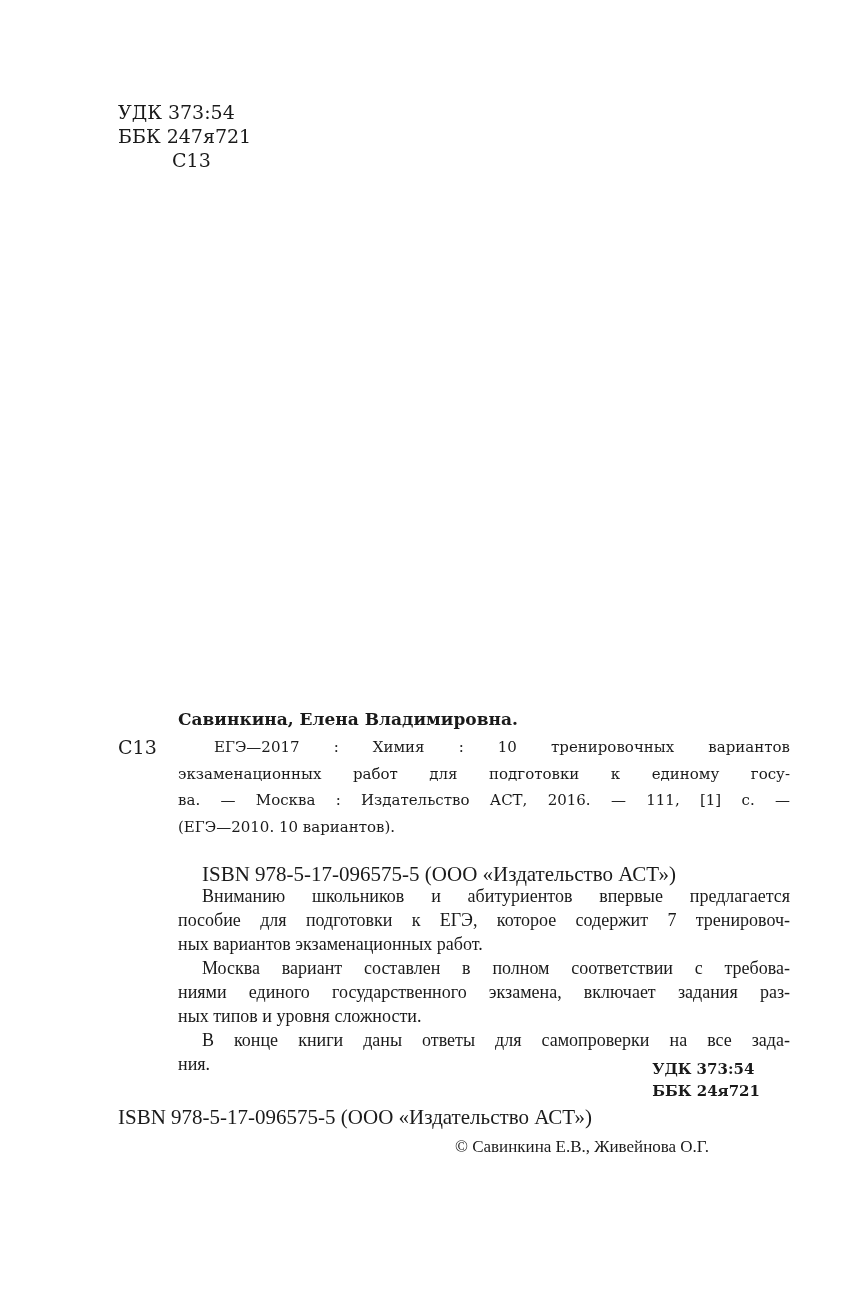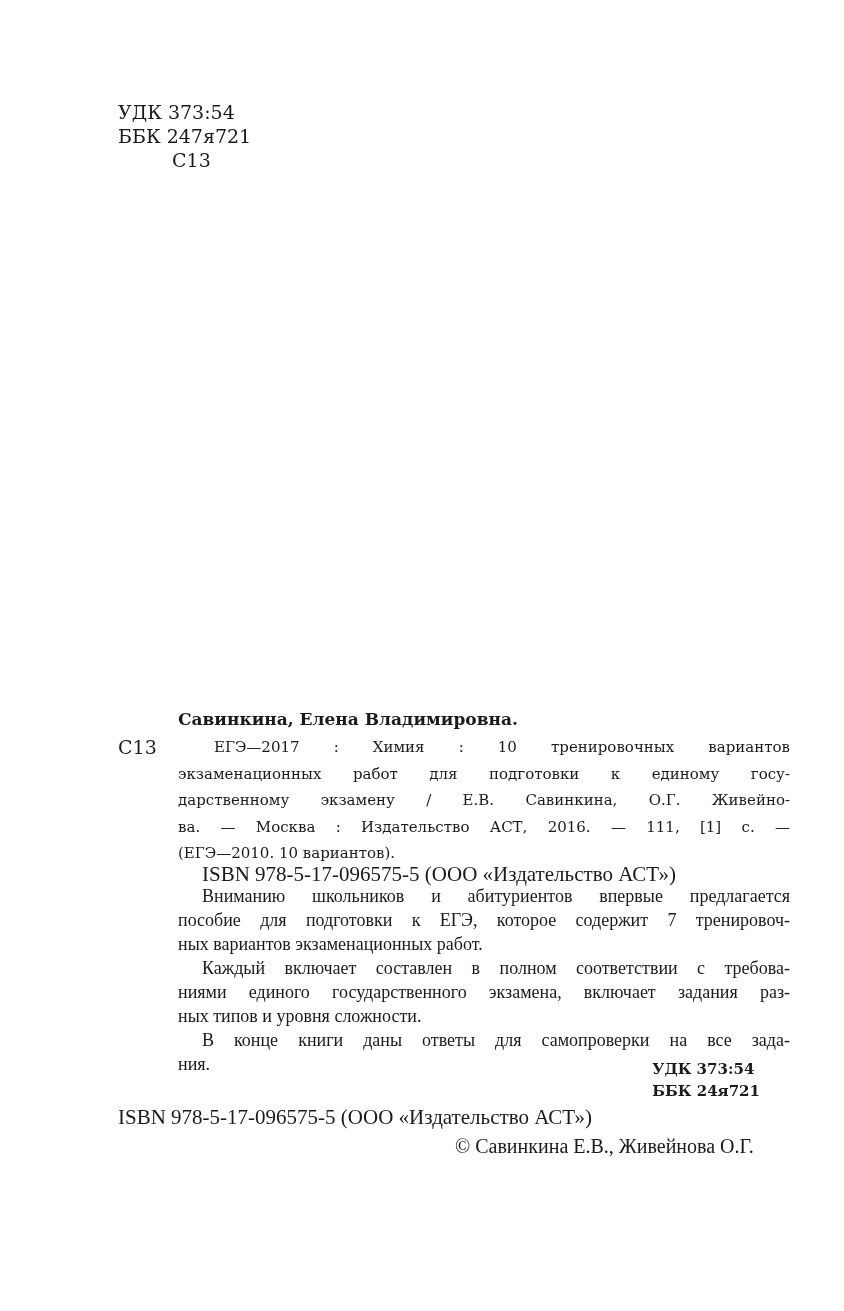--- a/index.html
+++ b/index.html
@@ -22,47 +22,46 @@
     .bib .line.first { padding-left: 36px; }
     .isbn1 { position: absolute; left: 84px; top: 155px; font-size: 19px; line-height: 26px;
       font-family: "Liberation Serif", serif; font-size: 21px; }
     .abstract { position: absolute; left: 60px; top: 178px; width: 612px; font-size: 16px; line-height: 24px;
       font-family: Liberation Serif, serif; font-size: 18px; }
     .abstract .line { display: block; white-space: nowrap; text-align: justify; text-align-last: justify; }
     .abstract .line.last { text-align-last: left; }
     .abstract .line.first { padding-left: 24px; }
     .codes-right { right: 84px; top: 1058px; text-align: left; font-weight: bold; font-size: 15px; line-height: 22px; }
     .isbn2 { left: 118px; top: 1104px; font-family: "Liberation Serif", serif; font-size: 21px; line-height: 26px; }
-    .copyright { left: 455px; top: 1134px; font-family: "Liberation Serif", serif; font-size: 20px; line-height: 25px; }
+    .copyright { left: 455px; top: 1134px; font-family: "Liberation Serif", serif; font-size: 17px; line-height: 25px; }
   </style>
 </head>
 <body>
 
 <div class="abs top-codes">
   <div>УДК  373:54</div>
   <div>ББК  247я721</div>
   <div class="indent">С13</div>
 </div>
 
 <div class="abs ref-block">
   <div class="author">Савинкина, Елена Владимировна.</div>
   <div class="cutter">С13</div>
   <div class="bib">
     <span class="line first">ЕГЭ—2017 : Химия : 10 тренировочных вариантов</span>
     <span class="line">экзаменационных работ для подготовки к единому госу-</span>
-    <span class="line">дарственному экзамену / Е.В. Савинкина, О.Г. Живейно-</span>
     <span class="line">ва. — Москва : Издательство АСТ, 2016. — 111, [1] с. —</span>
     <span class="line last">(ЕГЭ—2010. 10 вариантов).</span>
   </div>
   <div class="isbn1">ISBN 978-5-17-096575-5 (ООО «Издательство АСТ»)</div>
   <div class="abstract">
     <span class="line first">Вниманию школьников и абитуриентов впервые предлагается</span>
     <span class="line">пособие для подготовки к ЕГЭ, которое содержит 7 тренировоч-</span>
     <span class="line last">ных вариантов экзаменационных работ.</span>
-    <span class="line first">Каждый включает составлен в полном соответствии с требова-</span>
+    <span class="line first">Москва вариант составлен в полном соответствии с требова-</span>
     <span class="line">ниями единого государственного экзамена, включает задания раз-</span>
     <span class="line last">ных типов и уровня сложности.</span>
     <span class="line first">В конце книги даны ответы для самопроверки на все зада-</span>
     <span class="line last">ния.</span>
   </div>
 </div>
 
 <div class="abs codes-right">
   <div>УДК 373:54</div>
   <div>ББК 24я721</div>

